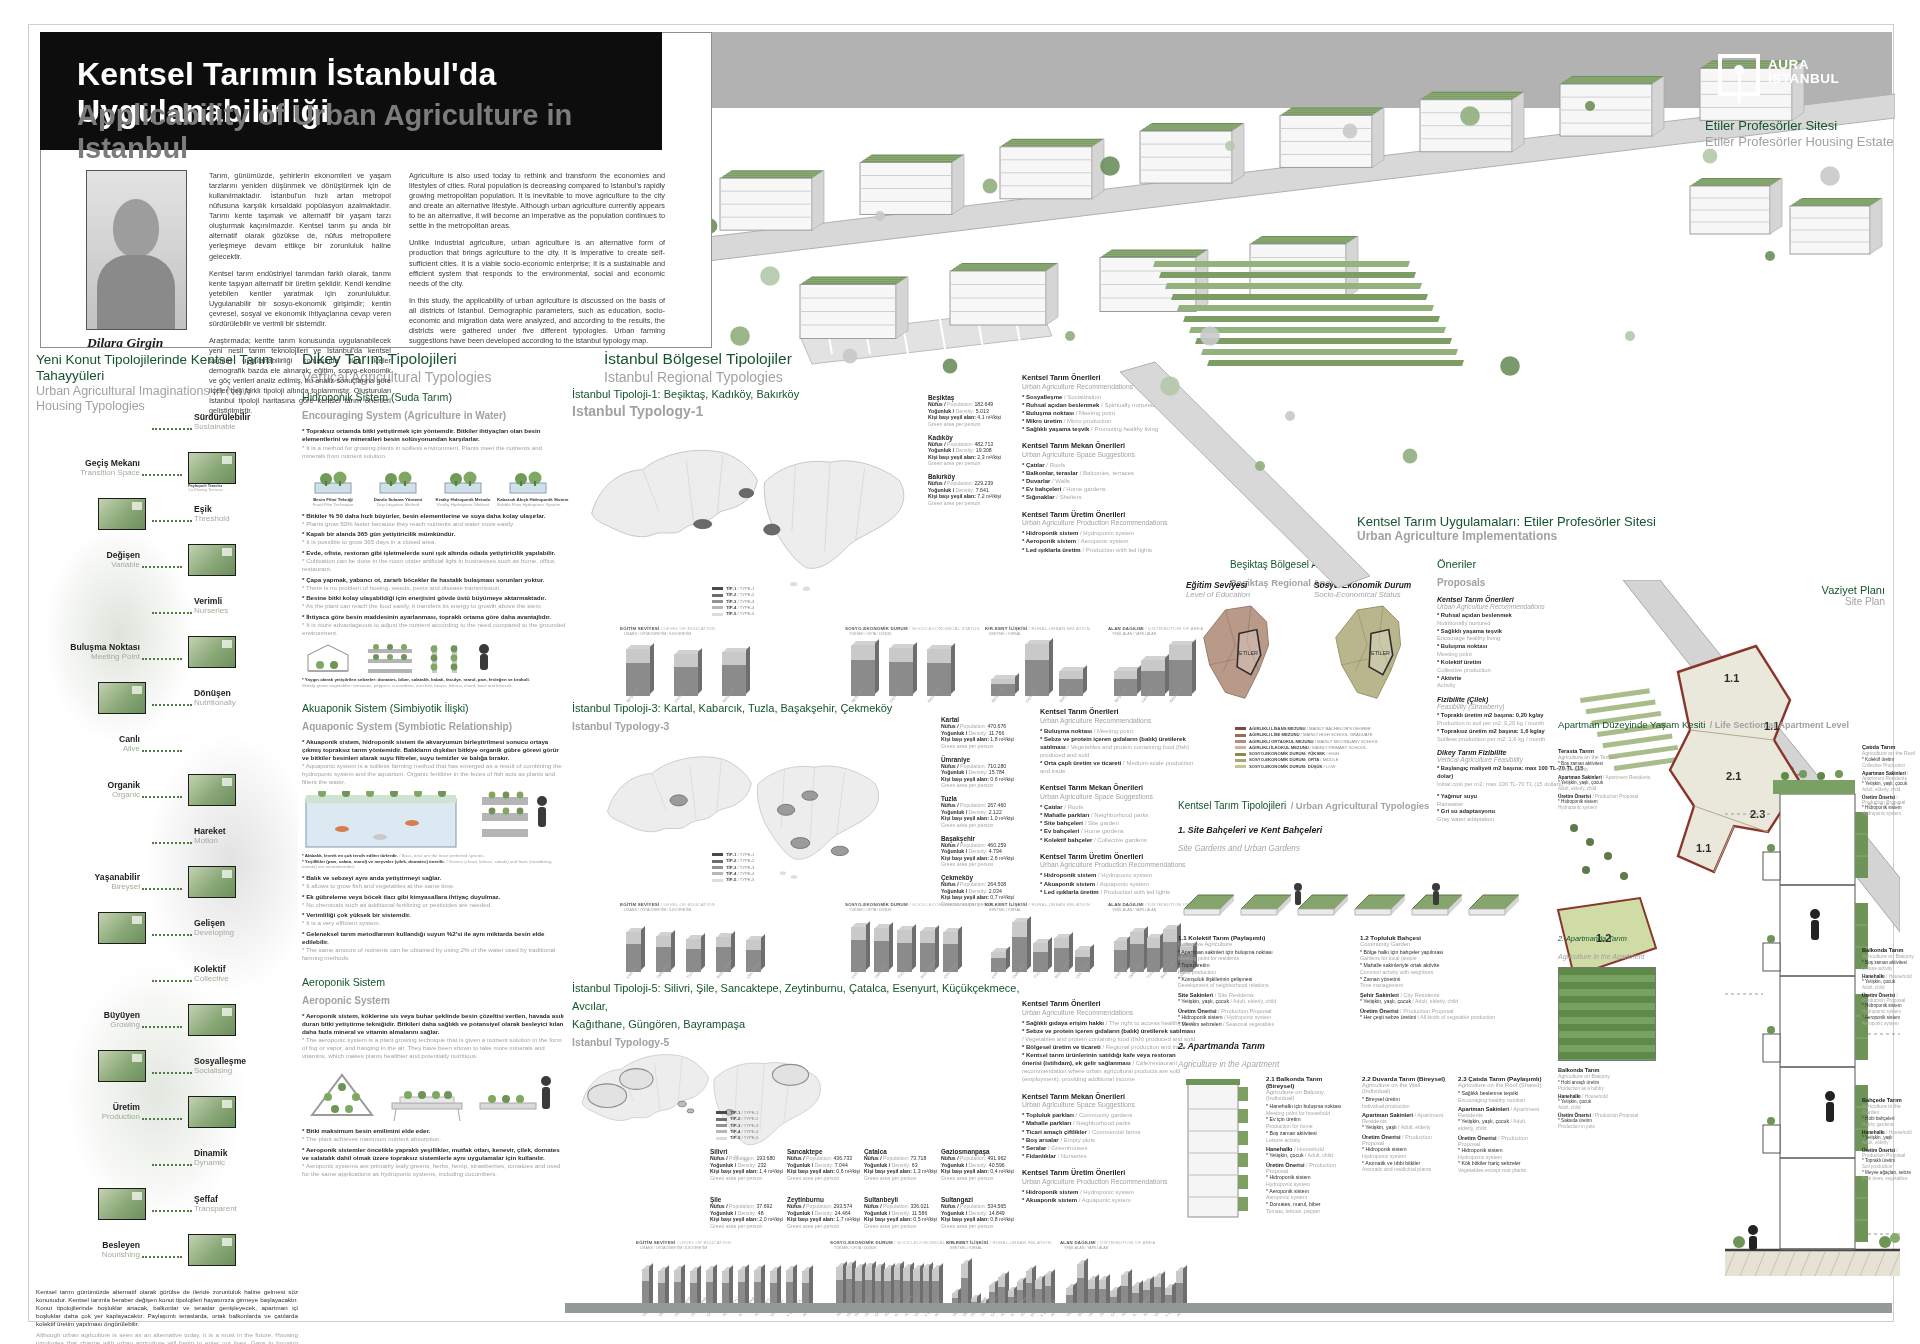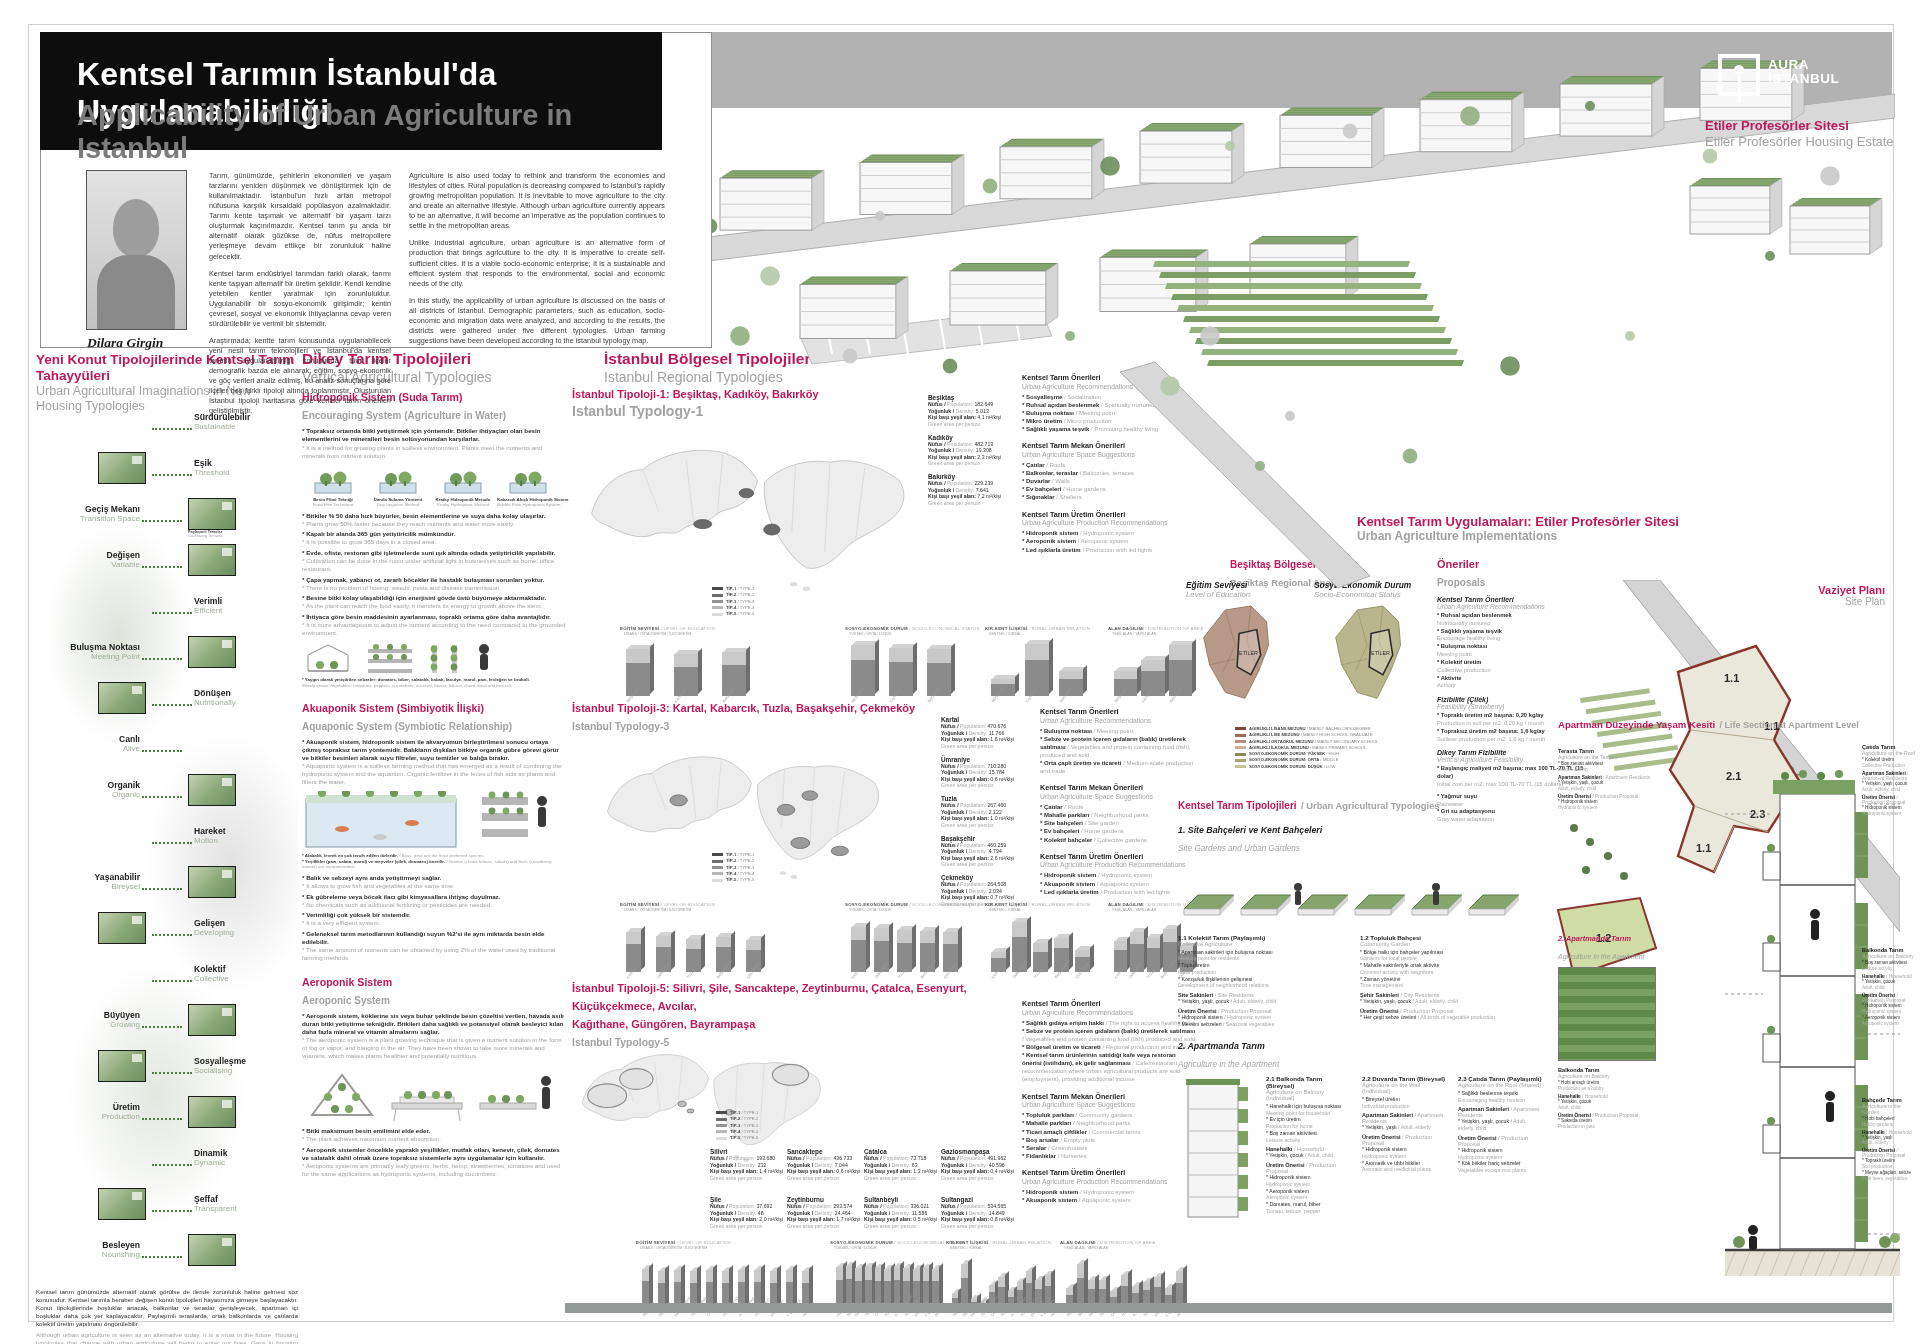--- a/index.html
+++ b/index.html
@@ -1,20 +1,20 @@
 <!DOCTYPE html>
 <html><head>
 <meta charset="utf-8">
 <style>
   html,body{margin:0;padding:0;background:#dcdcdc}
   #poster{position:relative;width:1920px;height:1344px;background:#fff;
     font-family:"Liberation Sans",sans-serif;overflow:hidden;color:#222}
   .abs{position:absolute}
   .frame{position:absolute;left:28px;top:24px;width:1864px;height:1296px;border:1px solid #cfcfcf;pointer-events:none}
-  .tr{color:#be185d;font-weight:bold}
+  .tr{color:#14532d;font-weight:normal}
   .en{color:#a2a2a2}
   .it{font-style:italic}
   .jt{text-align:justify}
   .f4{font-size:4.4px;line-height:1.25}
   .f6{font-size:6.2px;line-height:1.3}
   .f7{font-size:7.3px;line-height:1.38}
   .f13{font-size:13px;line-height:1.2}
   .f15{font-size:15.5px;line-height:1.2}
   
   #titlebox{position:absolute;left:40px;top:32px;width:622px;height:118px;background:#0d0d0d;z-index:5}
@@ -328,48 +328,48 @@
     <div class="f13 en" style="font-size:12.5px">Urban Agricultural Imaginations in New Housing Typologies</div>
     <div id="ladder">
         <div class="lrow">
           <div class="lab" style="right: 0px; text-align: left;">
             <span class="t">Sürdürülebilir</span>
             <span class="e">Sustainable</span>
           </div>
           <div class="dots" style="right: 106px;"></div>
         </div>
         <div class="lrow">
+          <div class="lab" style="left: 0px; text-align: right;">
+            <span class="t">Geçiş Mekanı</span>
+            <span class="e">Transition Space</span>
+          </div>
+          <div class="dots" style="left: 106px;"></div>
+          <div class="thumb" style="left: 152px;"></div>
+          <div style="position: absolute; left: 152px; top: 34px; font-size: 3.8px; color: rgb(68, 68, 68); font-weight: bold;">Paylaşımlı Teraslar<br><span style="color:#a5a5a5;font-weight:normal">Co-Sharing Terraces</span></div>
+        </div>
+        <div class="lrow">
           <div class="lab" style="right: 0px; text-align: left;">
             <span class="t">Eşik</span>
             <span class="e">Threshold</span>
           </div>
           <div class="dots" style="right: 106px;"></div>
           <div class="thumb" style="right: 152px;"></div>
         </div>
         <div class="lrow">
           <div class="lab" style="left: 0px; text-align: right;">
-            <span class="t">Geçiş Mekanı</span>
-            <span class="e">Transition Space</span>
+            <span class="t">Değişen</span>
+            <span class="e">Variable</span>
           </div>
           <div class="dots" style="left: 106px;"></div>
           <div class="thumb" style="left: 152px;"></div>
-          <div style="position: absolute; left: 152px; top: 34px; font-size: 3.8px; color: rgb(68, 68, 68); font-weight: bold;">Paylaşımlı Teraslar<br><span style="color:#a5a5a5;font-weight:normal">Co-Sharing Terraces</span></div>
-        </div>
-        <div class="lrow">
-          <div class="lab" style="left: 0px; text-align: right;">
-            <span class="t">Değişen</span>
-            <span class="e">Variable</span>
-          </div>
-          <div class="dots" style="left: 106px;"></div>
-          <div class="thumb" style="left: 152px;"></div>
         </div>
         <div class="lrow">
           <div class="lab" style="right: 0px; text-align: left;">
             <span class="t">Verimli</span>
-            <span class="e">Efficient</span>
+            <span class="e">Nurseries</span>
           </div>
           <div class="dots" style="right: 106px;"></div>
         </div>
         <div class="lrow">
           <div class="lab" style="left: 0px; text-align: right;">
             <span class="t">Buluşma Noktası</span>
             <span class="e">Meeting Point</span>
           </div>
           <div class="dots" style="left: 106px;"></div>
           <div class="thumb" style="left: 152px;"></div>

